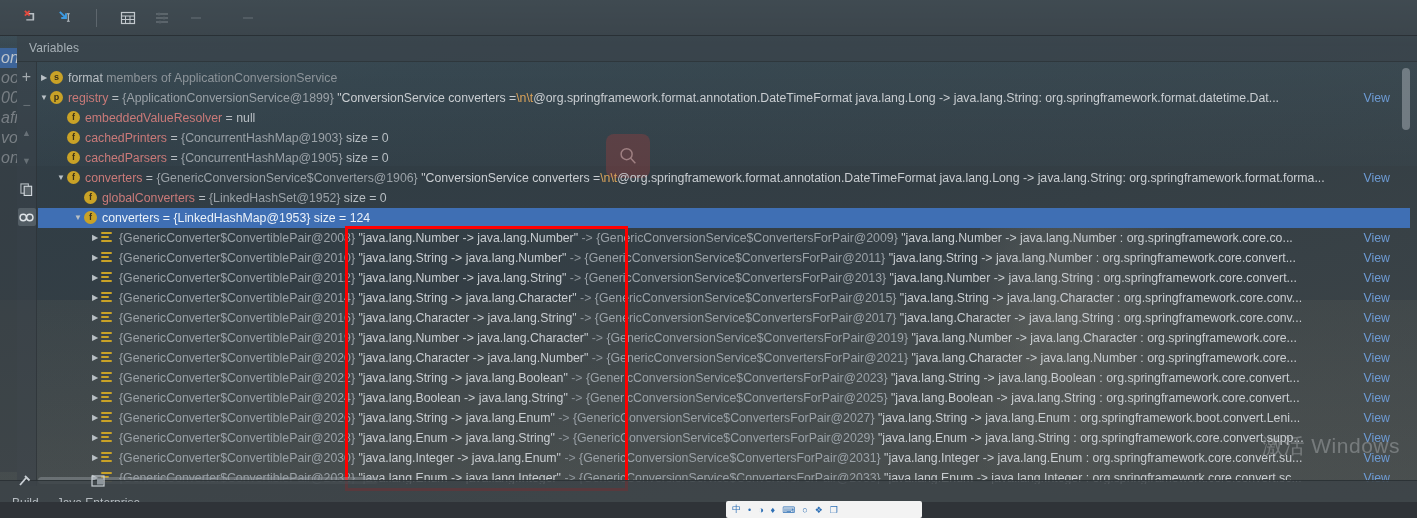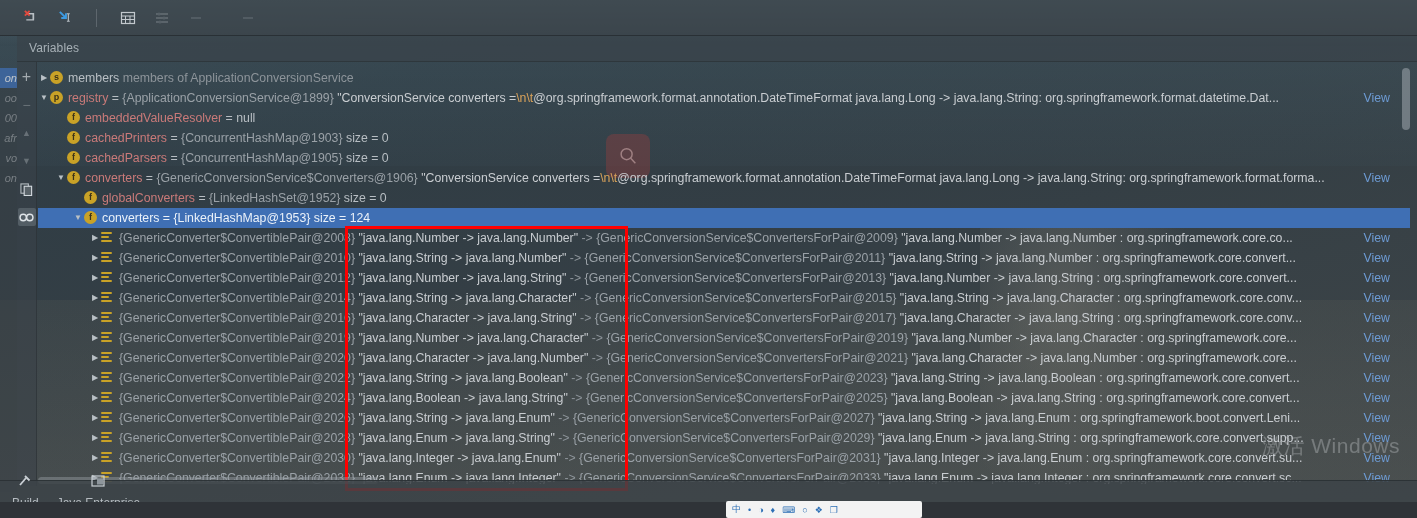--- a/index.html
+++ b/index.html
@@ -53,22 +53,22 @@
     border-bottom: 1px solid rgba(40,46,50,.6);
     display: flex; align-items: flex-end;
   }
   .tabstrip .tab {
     font-size: 12px; color: #a7b0b6; padding: 0 10px 0 12px; letter-spacing: .1px;
     line-height: 26px; cursor: pointer;
   }
 
   
   .railclip {
-    position: absolute; left: 0; top: 68px; width: 17px; height: 424px;
-    overflow: hidden; font-size: 11px; color: #8e9398;
+    position: absolute; left: 0; top: 48px; width: 17px; height: 424px;
+    overflow: hidden; font-size: 16px; color: #8e9398;
     background: rgba(56,64,70,.55);
     text-align: right;
   }
   .railclip .rl { height: 20px; line-height: 20px; padding-left: 1px; white-space: nowrap; font-style: italic; opacity: .75; }
   .railclip .rl.sel { background: #3f6fb4; color: #e8eef5; }
 
   
   .sidebar {
     position: absolute; left: 17px; top: 62px; width: 20px; height: 424px;
     background: rgba(58,66,72,.55);
@@ -277,21 +277,21 @@
       </svg>
     </div>
   </div>
 
   <div class="tree" id="tree">
       <div class="row" style="padding-left: 0px;">
         <span class="arrow">▶</span>
         <span class="gicon">
           <span class="badge">s</span>
         </span>
-        <span class="txt"><span class="k-static">members</span><span class="k-dim"> members of ApplicationConversionService</span></span>
+        <span class="txt"><span class="k-static">format</span><span class="k-dim"> members of ApplicationConversionService</span></span>
       </div>
       <div class="row" style="padding-left: 0px;">
         <span class="arrow">▼</span>
         <span class="gicon">
           <span class="badge">p</span>
         </span>
         <span class="txt"><span class="k-name">registry</span><span class="k-val"> = </span><span class="k-obj">{ApplicationConversionService@1899}</span><span class="k-str"> "ConversionService converters =</span><span class="k-esc">\n\t</span><span class="k-str">@org.springframework.format.annotation.DateTimeFormat java.lang.Long -&gt; java.lang.String: org.springframework.format.datetime.Dat...</span></span>
         <span class="view">View</span>
       </div>
       <div class="row" style="padding-left: 17px;">

